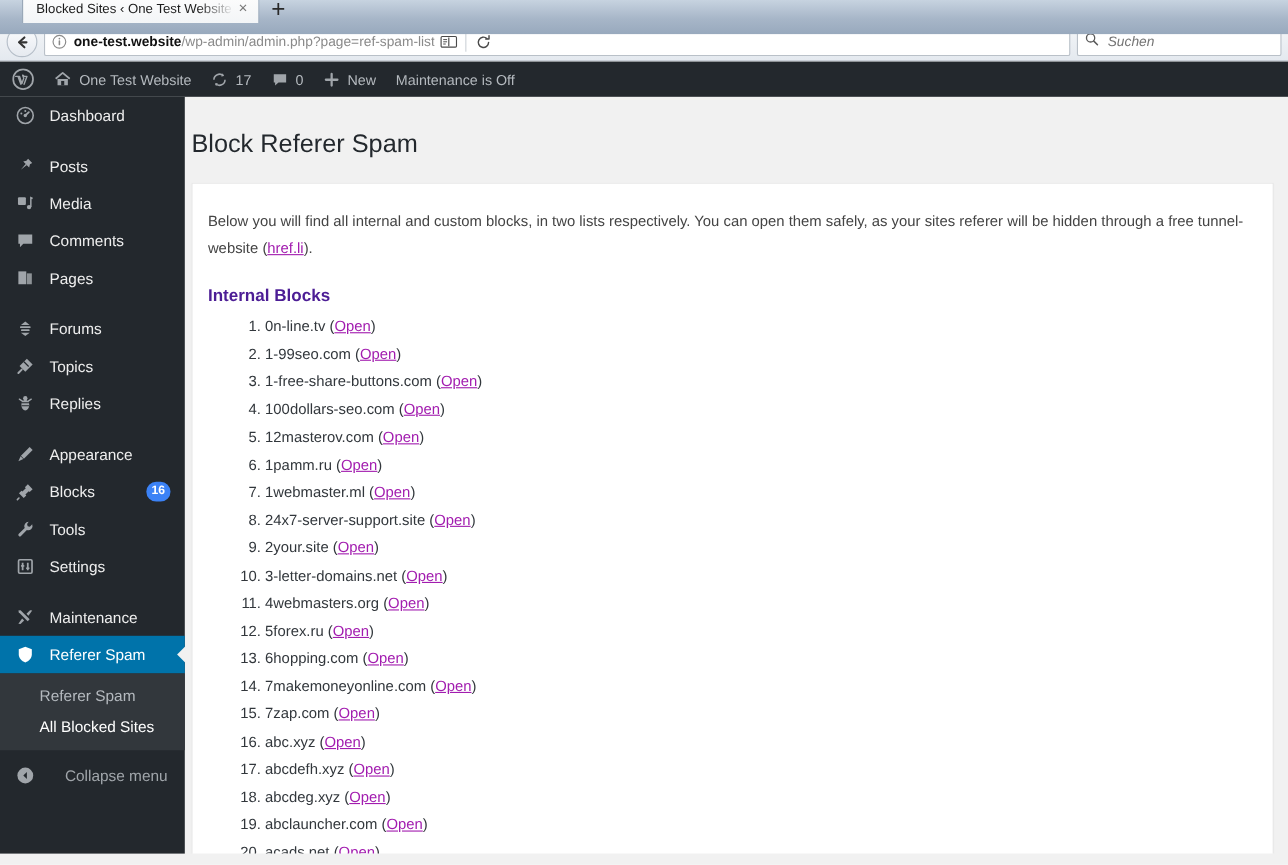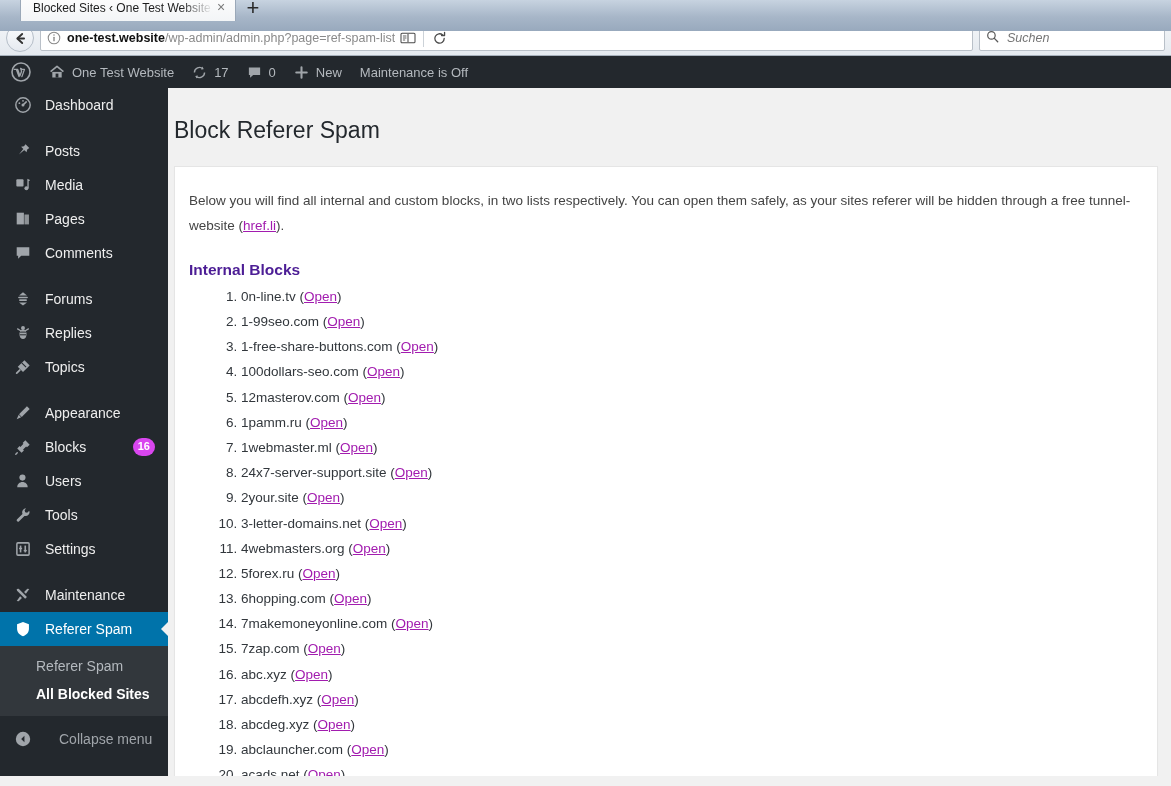--- a/index.html
+++ b/index.html
@@ -189,39 +189,39 @@
     content: "";
     position: absolute;
     right: -1px; top: 50%;
     transform: translateY(-50%);
     border-style: solid;
     border-width: 8px 8px 8px 0;
     border-color: transparent #f1f1f1 transparent transparent;
   }
   .menu-sep { height: 12px; }
   .badge {
-    background: #d946ef;
+    background: #3b82f6;
     color: #fff;
     font-size: 11px;
     line-height: 17px;
     min-width: 18px; height: 18px;
     border-radius: 9px;
     text-align: center;
     padding: 0 5px;
     margin-right: 13px;
     font-weight: 600;
   }
   .submenu { background: #32373c; padding: 6px 0 8px 0; }
   .submenu-item {
     padding: 6px 0 6px 36px;
     font-size: 14px;
     color: #b4b9be;
     cursor: pointer;
   }
-  .submenu-item.current { color: #fff; font-weight: bold; }
+  .submenu-item.current { color: #fff; font-weight: normal; }
   .collapse {
     display: flex; align-items: center; gap: 26px;
     height: 34px; padding-left: 13px;
     color: #a0a5aa; font-size: 14px; cursor: pointer;
     margin-top: 6px;
   }
   .collapse .c-ico {
     width: 20px; height: 20px; flex: 0 0 20px;
     display: flex; align-items: center; justify-content: center;
   }
@@ -426,71 +426,71 @@
               <circle cx="13.8" cy="13.6" r="2.2" fill="#a0a5aa"></circle>
               <path d="M15.6 13.6V4.2l1.8.8" stroke="#a0a5aa" stroke-width="1.5" fill="none"></path>
             </svg>
         </span>
         <span class="mi-label">Media</span>
       </div>
 
       <div class="menu-item">
         <span class="mi-ico">
           <svg width="18" height="18" viewBox="0 0 20 20">
+              <path d="M3 3.6h14v9.4H8L4.6 16.4V13H3z" fill="#a0a5aa"></path>
+            </svg>
+        </span>
+        <span class="mi-label">Comments</span>
+      </div>
+
+      <div class="menu-item">
+        <span class="mi-ico">
+          <svg width="18" height="18" viewBox="0 0 20 20">
               <rect x="3" y="3" width="8" height="13" fill="#a0a5aa"></rect>
               <rect x="11.6" y="5" width="5" height="11" fill="#8d9296"></rect>
             </svg>
         </span>
         <span class="mi-label">Pages</span>
-      </div>
-
-      <div class="menu-item">
-        <span class="mi-ico">
-          <svg width="18" height="18" viewBox="0 0 20 20">
-              <path d="M3 3.6h14v9.4H8L4.6 16.4V13H3z" fill="#a0a5aa"></path>
-            </svg>
-        </span>
-        <span class="mi-label">Comments</span>
       </div>
       <div class="menu-sep"></div>
 
       <div class="menu-item">
         <span class="mi-ico">
           <svg width="18" height="18" viewBox="0 0 20 20">
               <path d="M10 2.6 14.4 6H5.6z" fill="#a0a5aa"></path>
               <rect x="4.6" y="7.4" width="10.8" height="1.8" rx="0.9" fill="#a0a5aa"></rect>
               <rect x="5.6" y="10.4" width="8.8" height="1.8" rx="0.9" fill="#a0a5aa"></rect>
               <path d="M5.6 13.8h8.8L10 17.2z" fill="#a0a5aa"></path>
             </svg>
         </span>
         <span class="mi-label">Forums</span>
       </div>
 
       <div class="menu-item">
         <span class="mi-ico">
           <svg width="18" height="18" viewBox="0 0 20 20">
+              <path d="M11.6 2.4 17.4 8.2 10 15.6 4.2 9.8z" fill="#a0a5aa"></path>
+              <path d="M3 16.8 6.4 13.4" stroke="#a0a5aa" stroke-width="2" stroke-linecap="round"></path>
+              <path d="M8.6 5.4 13.4 10.2" stroke="#23282d" stroke-width="1.2"></path>
+            </svg>
+        </span>
+        <span class="mi-label">Topics</span>
+      </div>
+
+      <div class="menu-item">
+        <span class="mi-ico">
+          <svg width="18" height="18" viewBox="0 0 20 20">
               <ellipse cx="10" cy="11.4" rx="4" ry="5.4" fill="#a0a5aa"></ellipse>
               <path d="M6.4 9h7.2M6.2 12h7.6" stroke="#23282d" stroke-width="1.1"></path>
               <circle cx="10" cy="4.4" r="2.2" fill="#a0a5aa"></circle>
               <path d="M4 5.4 7.4 7.6M16 5.4 12.6 7.6" stroke="#a0a5aa" stroke-width="1.4" stroke-linecap="round"></path>
             </svg>
         </span>
         <span class="mi-label">Replies</span>
       </div>
-
-      <div class="menu-item">
-        <span class="mi-ico">
-          <svg width="18" height="18" viewBox="0 0 20 20">
-              <path d="M11.6 2.4 17.4 8.2 10 15.6 4.2 9.8z" fill="#a0a5aa"></path>
-              <path d="M3 16.8 6.4 13.4" stroke="#a0a5aa" stroke-width="2" stroke-linecap="round"></path>
-              <path d="M8.6 5.4 13.4 10.2" stroke="#23282d" stroke-width="1.2"></path>
-            </svg>
-        </span>
-        <span class="mi-label">Topics</span>
-      </div>
       <div class="menu-sep"></div>
 
       <div class="menu-item">
         <span class="mi-ico">
           <svg width="18" height="18" viewBox="0 0 20 20">
               <path d="M14.4 2.6 17.4 5.6 8.6 14.4 5.6 11.4z" fill="#a0a5aa"></path>
               <path d="M5.2 12 3 17l5-2.2z" fill="#a0a5aa"></path>
             </svg>
         </span>
         <span class="mi-label">Appearance</span>
@@ -500,29 +500,20 @@
         <span class="mi-ico">
           <svg width="18" height="18" viewBox="0 0 20 20">
               <path d="M12.6 2.6 17.4 7.4l-3 3-.9-.9-3.4 3.4.9.9-2.6 2.6L3.6 11.6l2.6-2.6.9.9L10.5 6.5l-.9-.9z" fill="#a0a5aa"></path>
               <path d="M3.6 16.4 2 18" stroke="#a0a5aa" stroke-width="1.6" stroke-linecap="round"></path>
             </svg>
         </span>
         <span class="mi-label">Blocks</span>
         <span class="badge">16</span>
       </div>
 
-      <div class="menu-item">
-        <span class="mi-ico">
-          <svg width="18" height="18" viewBox="0 0 20 20">
-              <circle cx="9.4" cy="6.2" r="3.4" fill="#a0a5aa"></circle>
-              <path d="M3.6 17c0-3.4 2.6-5.8 5.8-5.8s5.8 2.4 5.8 5.8z" fill="#a0a5aa"></path>
-            </svg>
-        </span>
-        <span class="mi-label">Users</span>
-      </div>
 
       <div class="menu-item">
         <span class="mi-ico">
           <svg width="18" height="18" viewBox="0 0 20 20">
               <path d="M13.4 2.6a4.4 4.4 0 0 0-4 6.2L3.2 15a1.6 1.6 0 0 0 2.2 2.2l6.2-6.2a4.4 4.4 0 0 0 5.4-5.8l-2.4 2.4-2.2-.6-.6-2.2z" fill="#a0a5aa"></path>
             </svg>
         </span>
         <span class="mi-label">Tools</span>
       </div>
 

